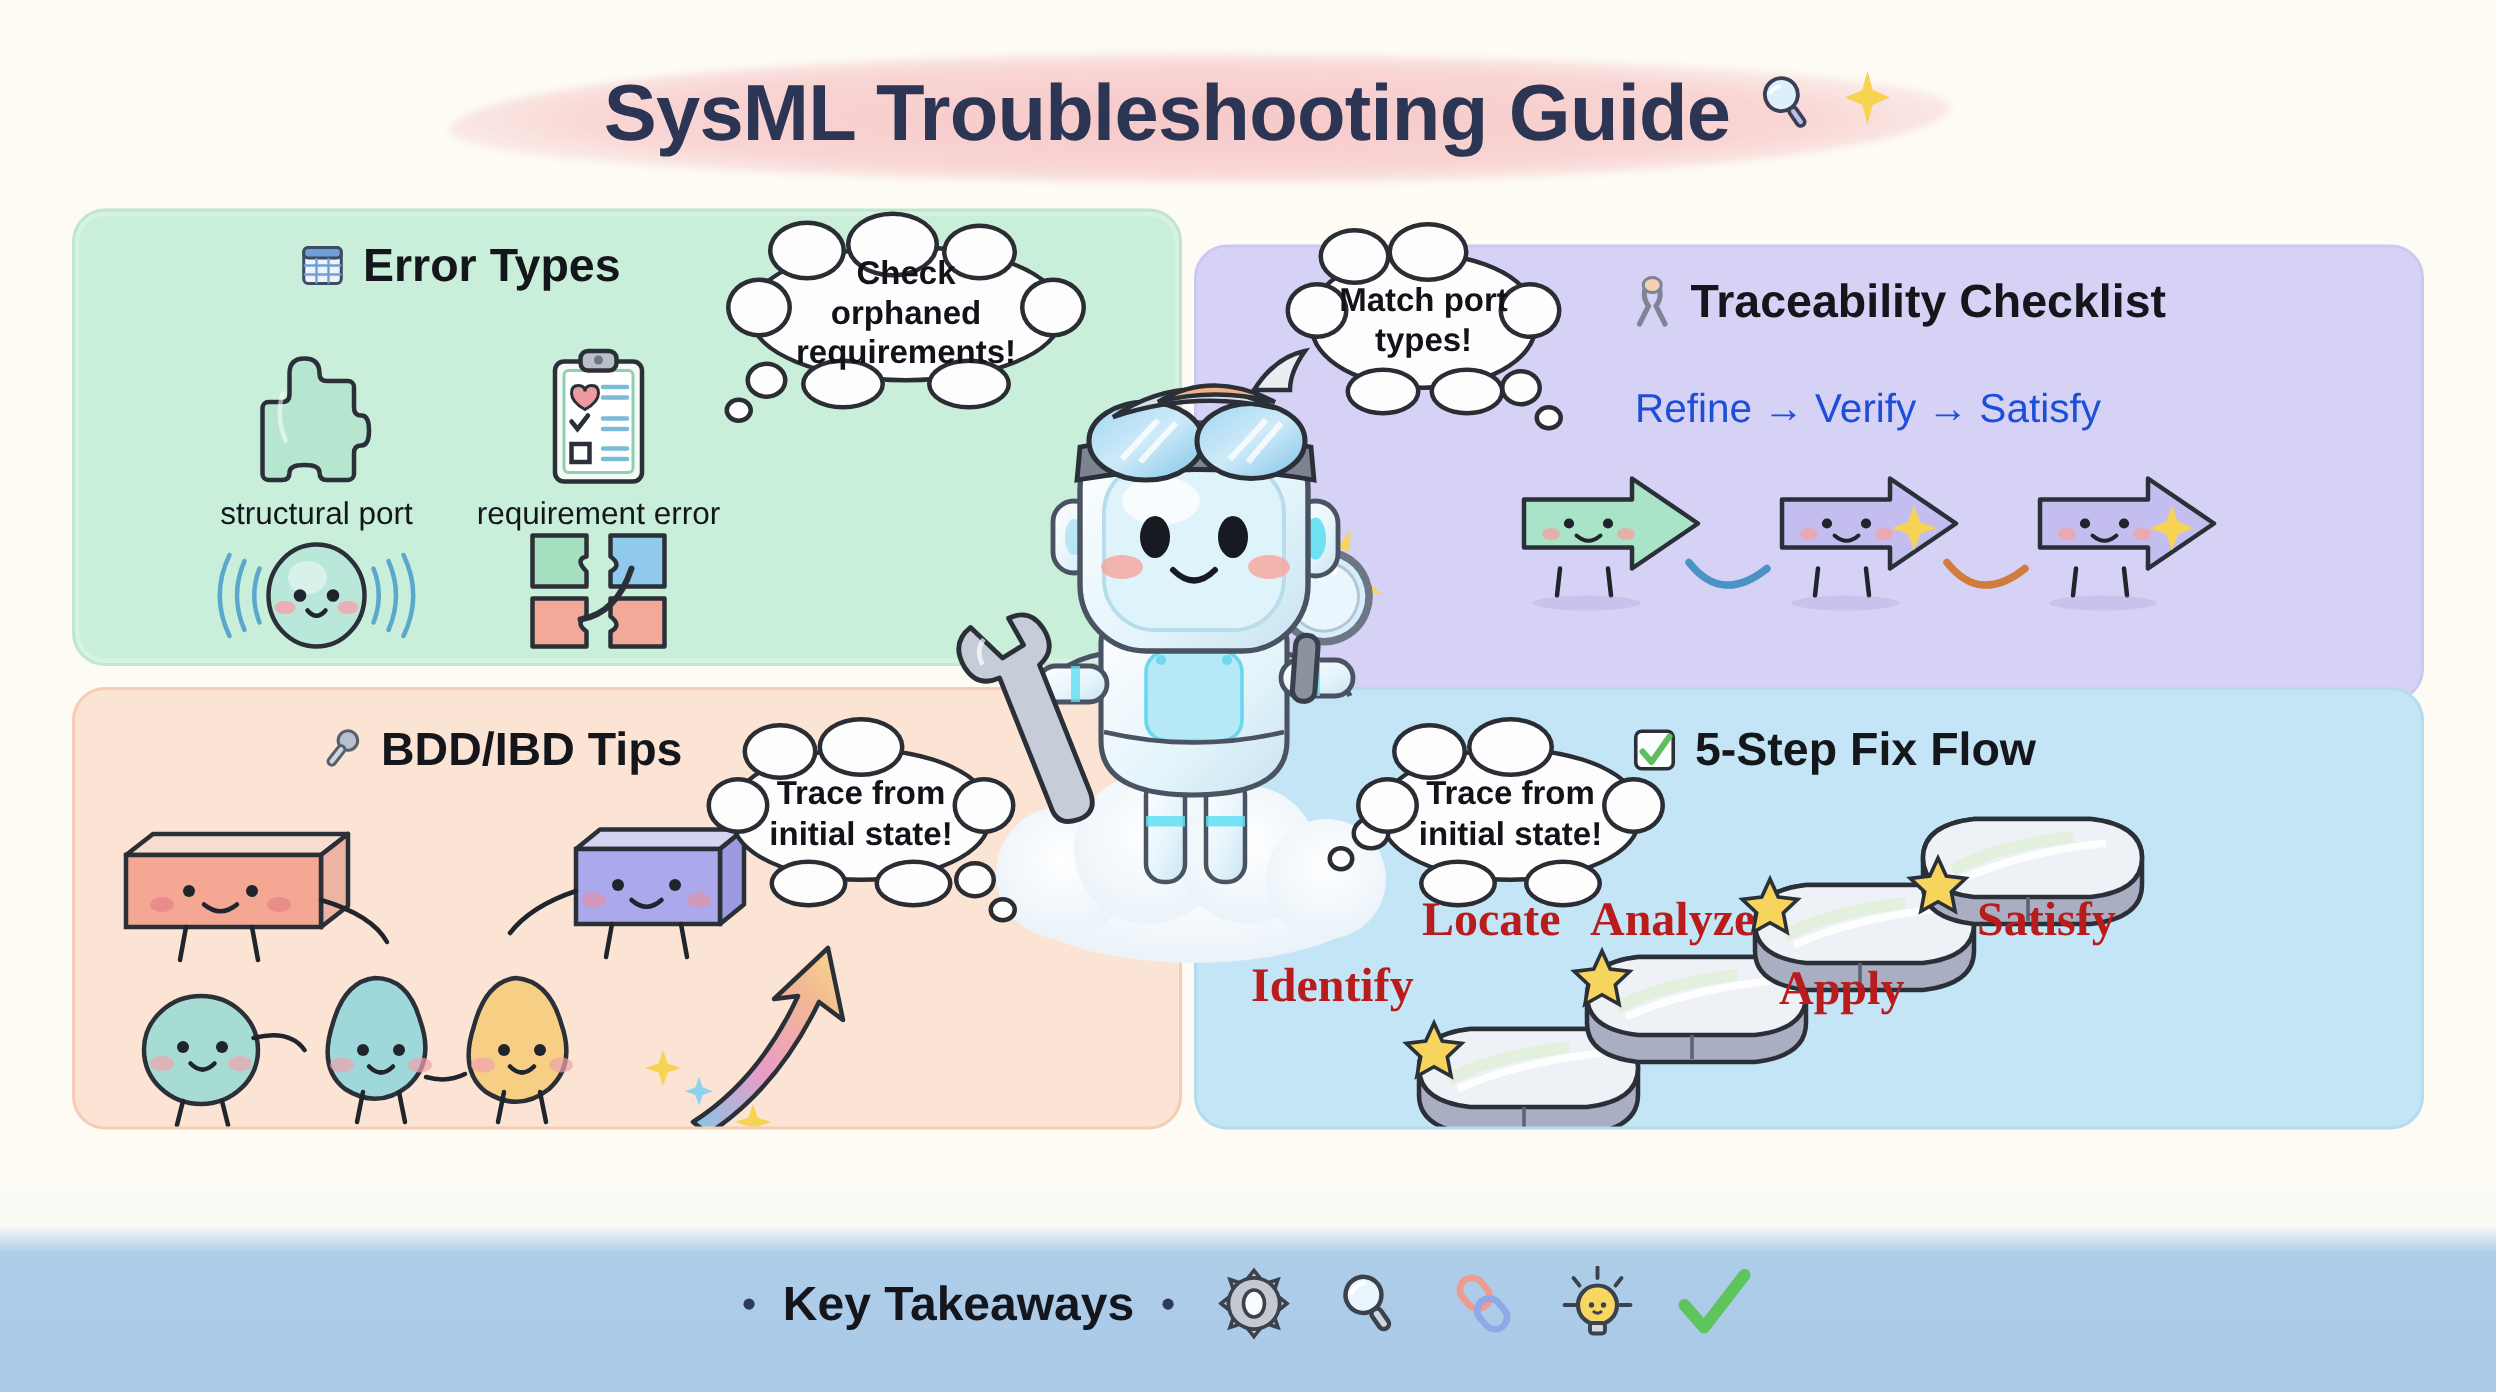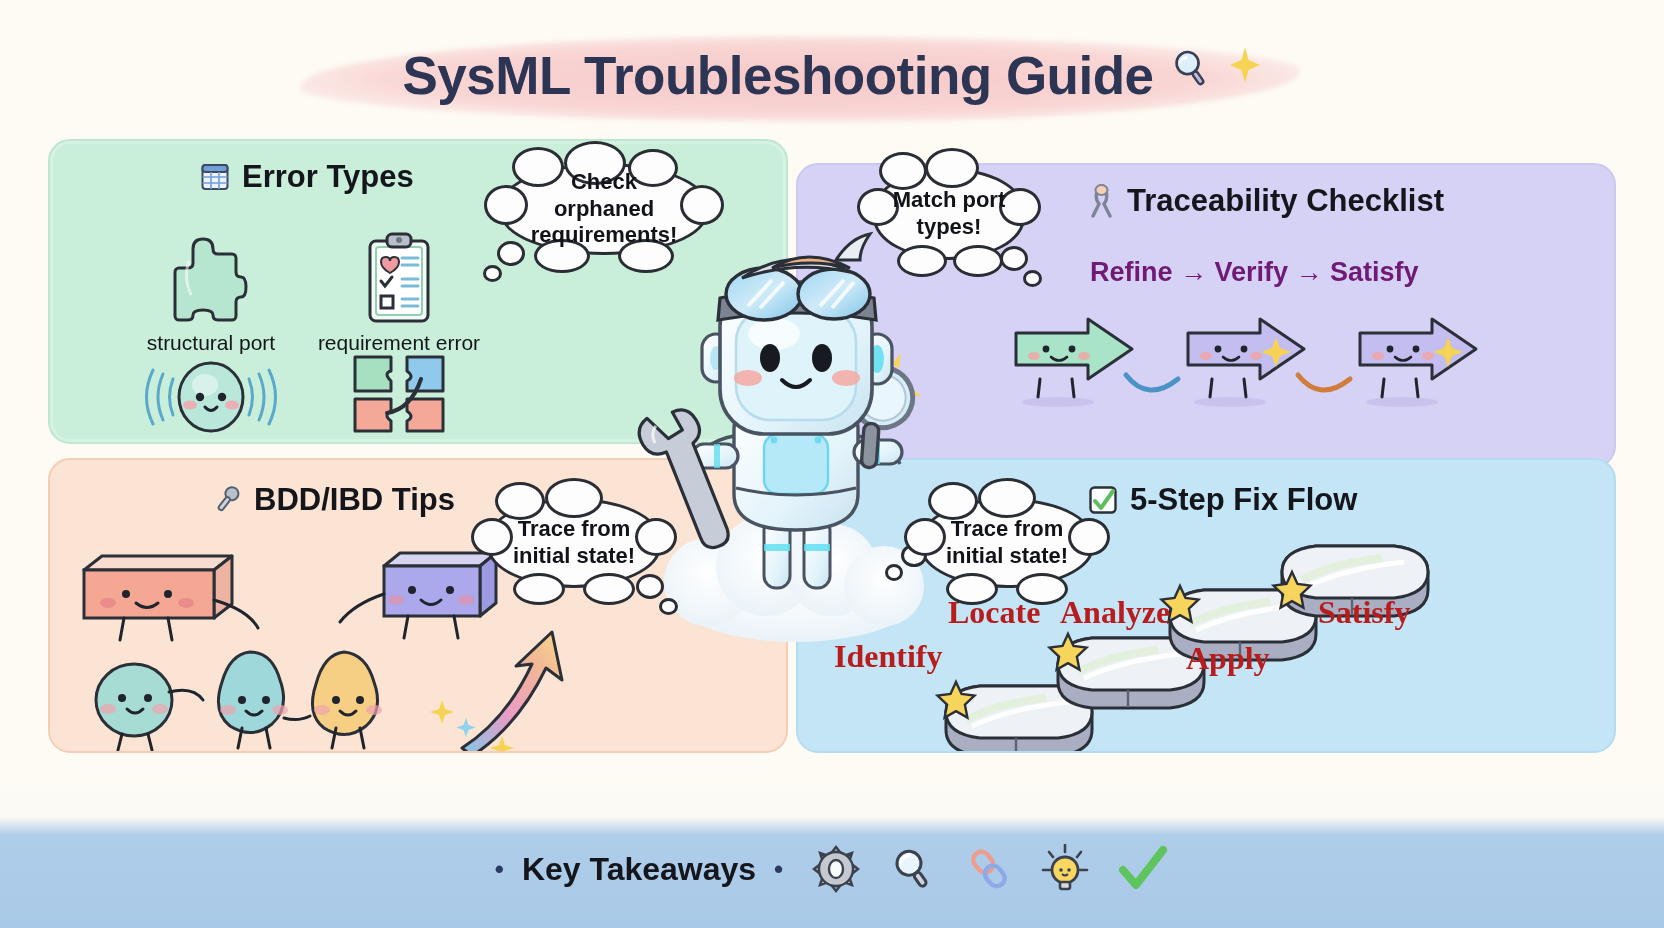--- a/index.html
+++ b/index.html
@@ -142,21 +142,21 @@
 
   #bubble-orphan { left: 500px; top: 163px; width: 208px; height: 92px; }
   #bubble-port   { left: 873px; top: 168px; width: 152px; height: 92px; }
   #bubble-trace1 { left: 487px; top: 498px; width: 174px; height: 90px; }
   #bubble-trace2 { left: 920px; top: 498px; width: 174px; height: 90px; }
 
   
   #trace-chain {
     position: absolute;
     left: 1090px; top: 232px;
-    font-size: 27px; font-weight: bold; color: #701a75;
+    font-size: 27px; font-weight: normal; color: #1d4ed8;
     white-space: nowrap;
   }
   #trace-arrows { position: absolute; left: 1000px; top: 276px; width: 500px; height: 110px; }
 
   
   #bdd-scene { position: absolute; left: 60px; top: 520px; width: 520px; height: 230px; }
 
   
   #fix-steps { position: absolute; left: 930px; top: 540px; width: 600px; height: 215px; }
   .step-label {

